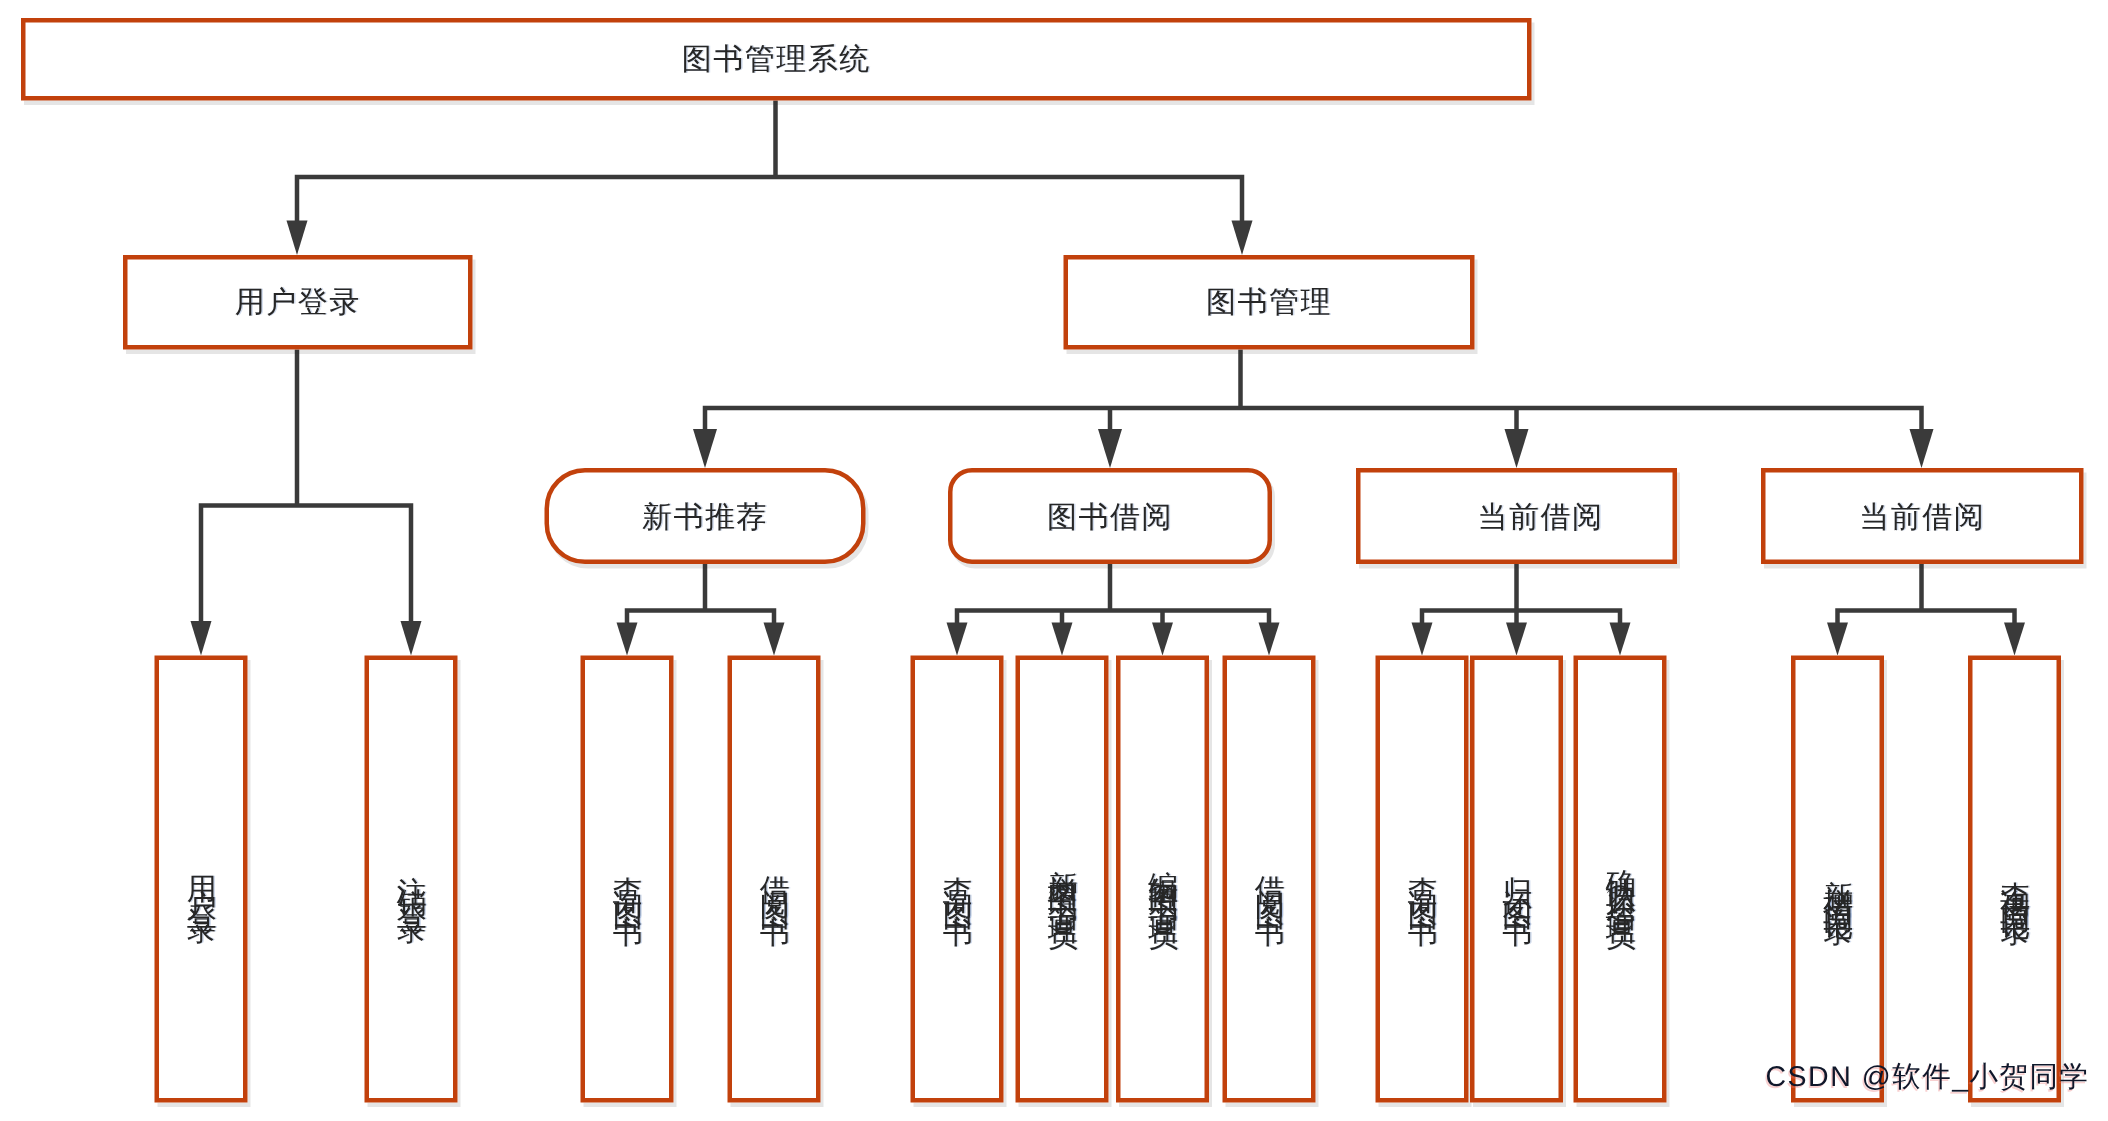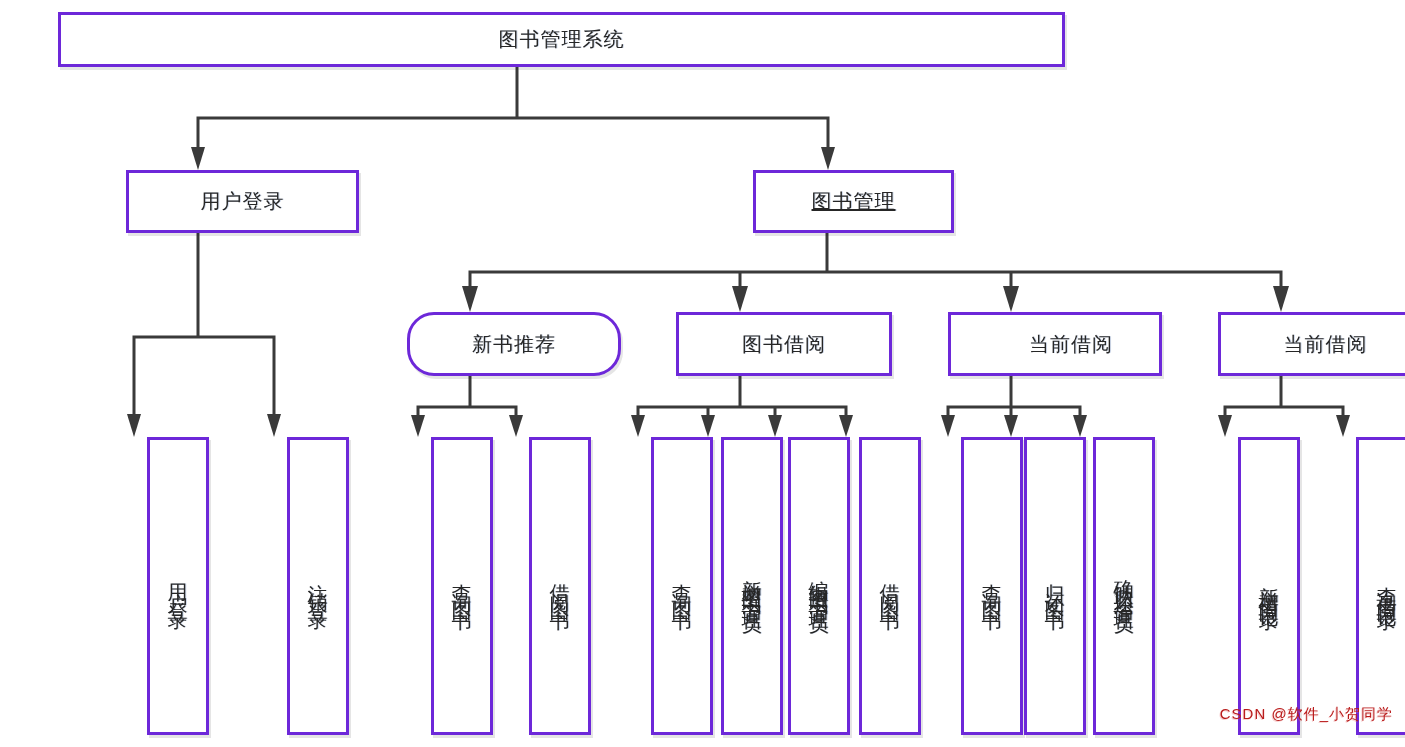--- a/index.html
+++ b/index.html
@@ -20,27 +20,26 @@
     position: absolute;
     left: 0; top: 0;
     width: 1405px;
     height: 747px;
     pointer-events: none;
   }
   .node {
     position: absolute;
     box-sizing: border-box;
     background: #ffffff;
-    border: 3px solid #6d28d9;
+    border: 3px solid #c2410c;
     display: flex;
     align-items: center;
     justify-content: center;
     box-shadow: 2px 3px 0 rgba(40,40,40,0.12);
     z-index: 2;
-    margin-left: 44px;
   }
   .node .hlabel {
     font-size: 20px;
     letter-spacing: 1px;
     white-space: nowrap;
     text-shadow: 1px 0 0 rgba(70,110,180,0.25);
   }
   .leaf .vlabel {
     writing-mode: vertical-rl;
     text-orientation: mixed;
@@ -49,23 +48,23 @@
     line-height: 1;
     text-shadow: 1px 0 0 rgba(70,110,180,0.25);
   }
   .leaf.long .vlabel {
     letter-spacing: 5px;
   }
   .watermark {
     position: absolute;
     top: 705px;
     right: 12px;
-    font-size: 15px;
+    font-size: 19px;
     letter-spacing: 1px;
-    color: #b91c1c;
+    color: #0f172a;
     text-shadow: -1px 1px 0 rgba(235,120,120,0.35);
     z-index: 3;
     white-space: nowrap;
   }
 </style>
 </head>
 <body>
 
 <div class="canvas">
 
@@ -116,28 +115,28 @@
     </g>
   </svg>
 
   <div class="node" style="left:14px; top:12px; width:1007px; height:55px;">
     <span class="hlabel">图书管理系统</span>
   </div>
 
   <div class="node" style="left:82px; top:170px; width:233px; height:63px;">
     <span class="hlabel">用户登录</span>
   </div>
-  <div class="node" style="left:709px; top:170px; width:201px; height:63px;text-decoration:underline;">
+  <div class="node" style="left:709px; top:170px; width:274px; height:63px;">
     <span class="hlabel">图书管理</span>
   </div>
 
   <div class="node" style="left:363px; top:312px; width:214px; height:64px;border-radius:27px;">
     <span class="hlabel">新书推荐</span>
   </div>
-  <div class="node" style="left:632px; top:312px; width:216px; height:64px;">
+  <div class="node" style="left:632px; top:312px; width:216px; height:64px;border-radius:16px;">
     <span class="hlabel">图书借阅</span>
   </div>
   <div class="node" style="left:904px; top:312px; width:214px; height:64px;padding-left:32px;">
     <span class="hlabel">当前借阅</span>
   </div>
   <div class="node" style="left:1174px; top:312px; width:215px; height:64px;">
     <span class="hlabel">当前借阅</span>
   </div>
 
   <div class="node leaf" style="left:103px; top:437px; width:62px; height:298px;">

